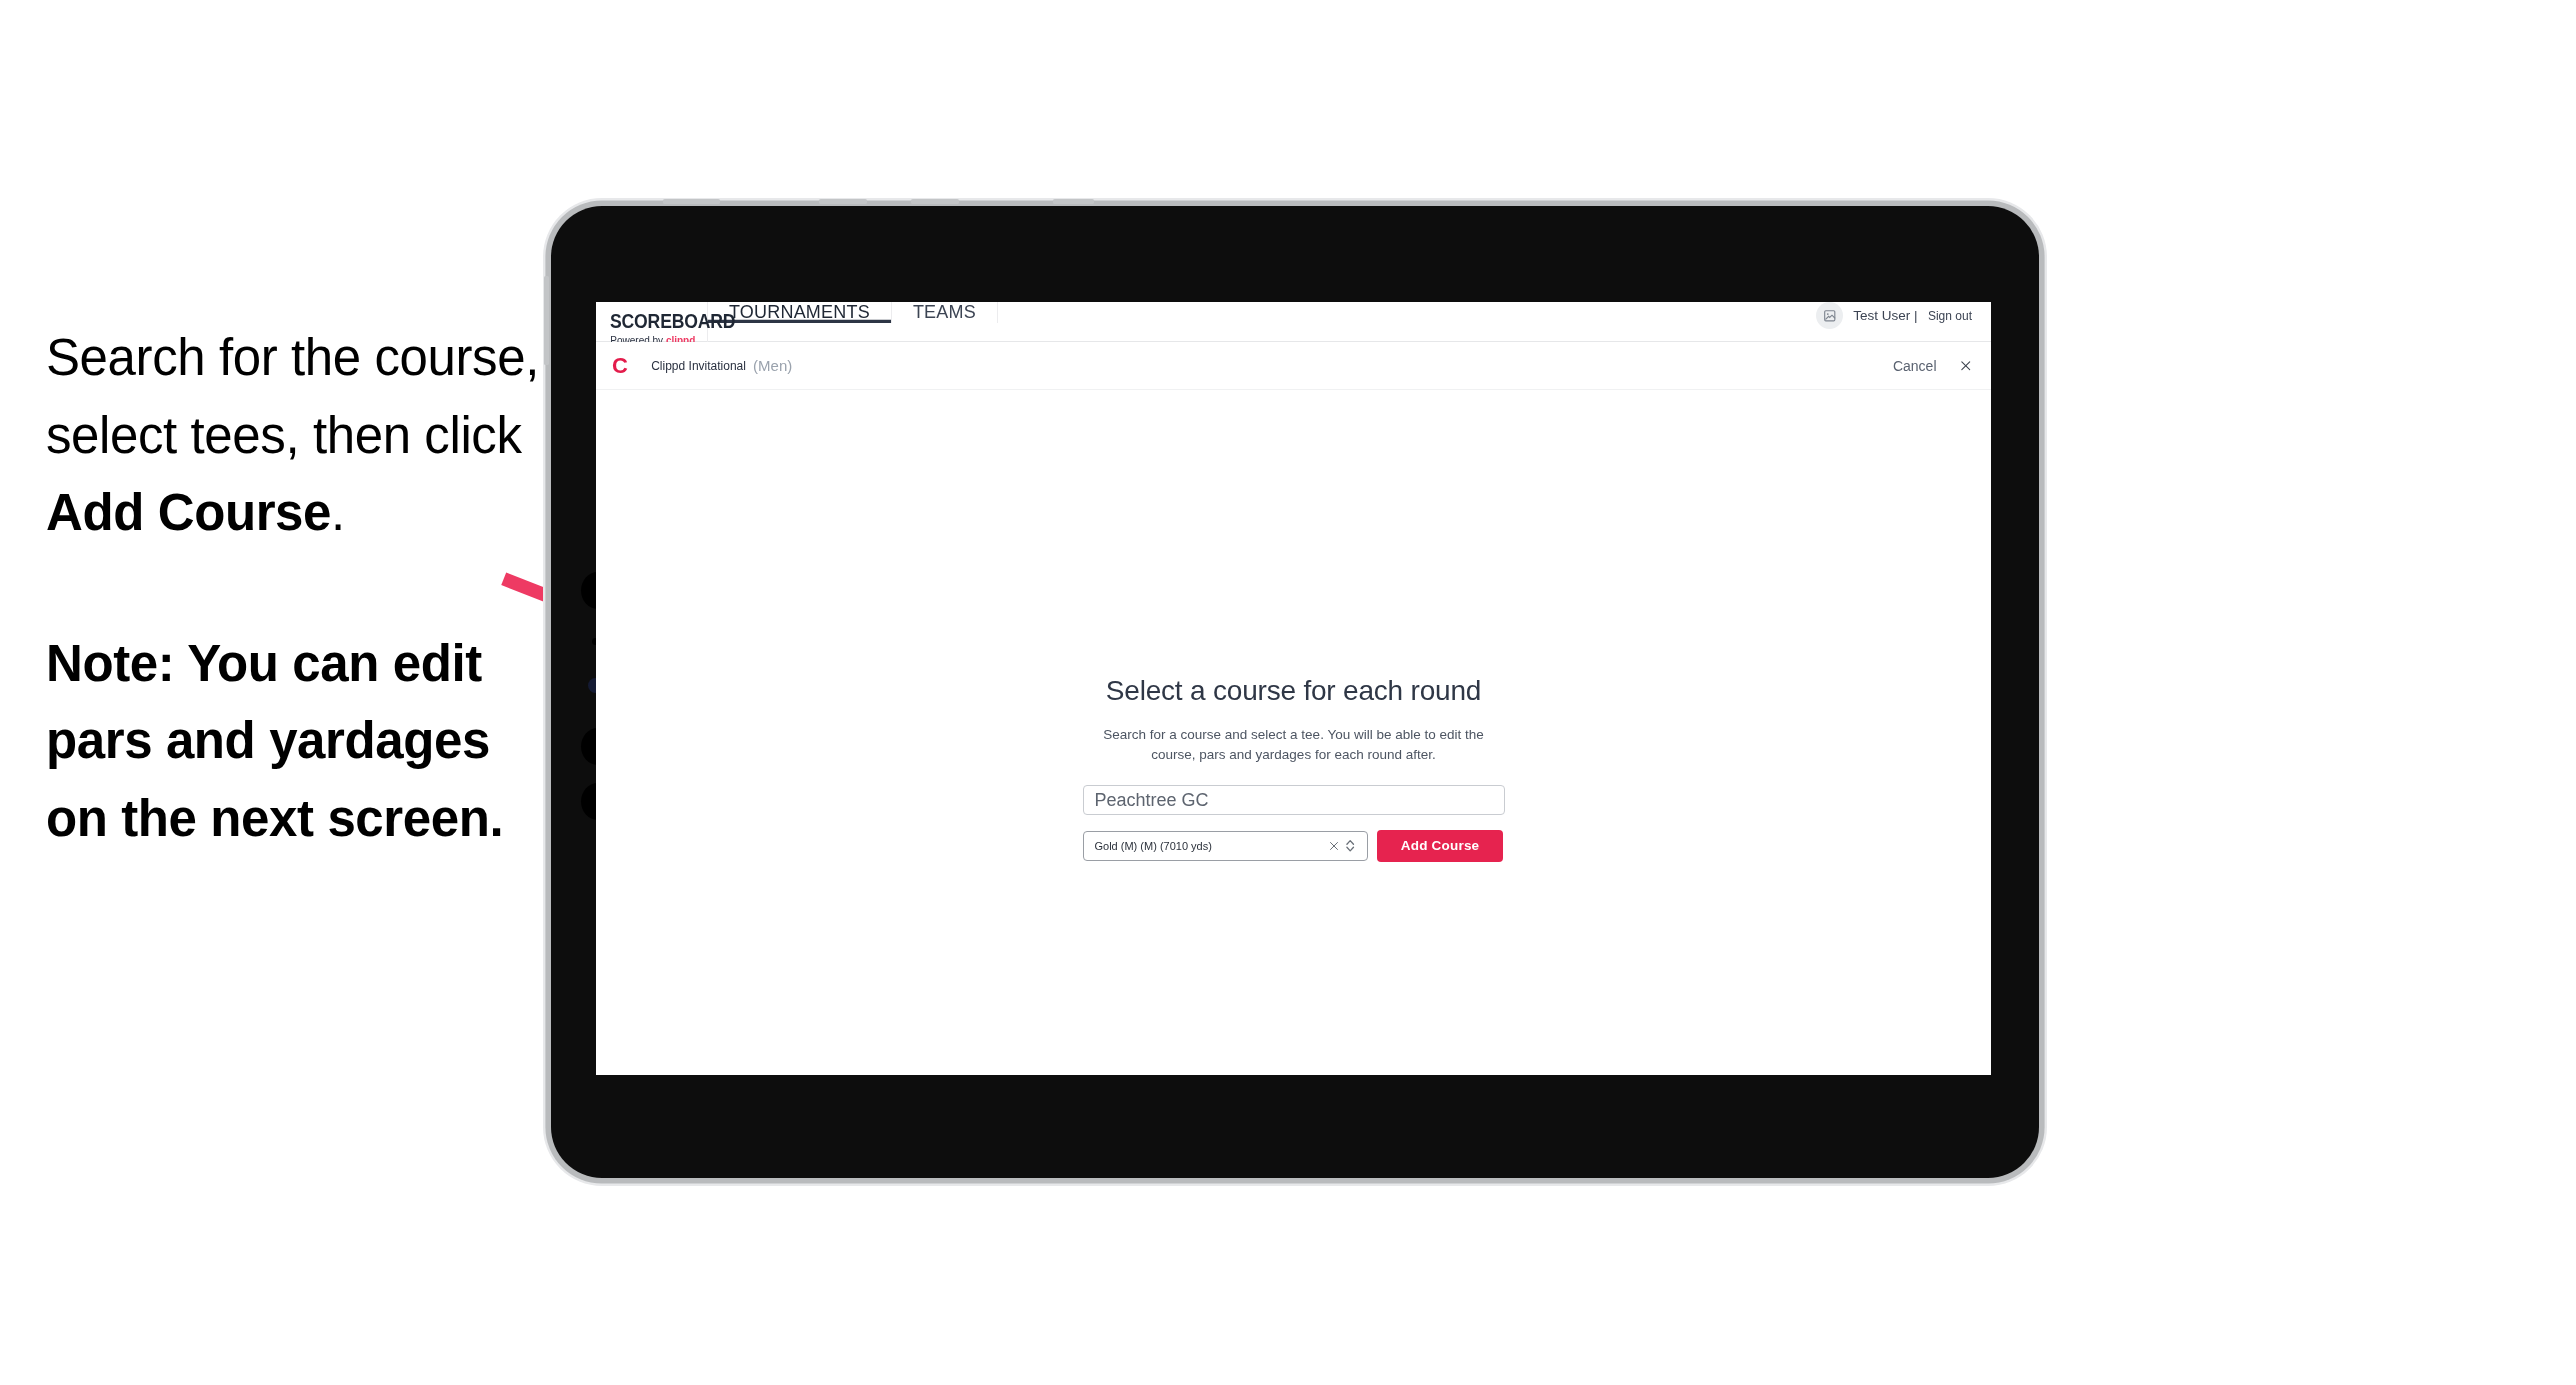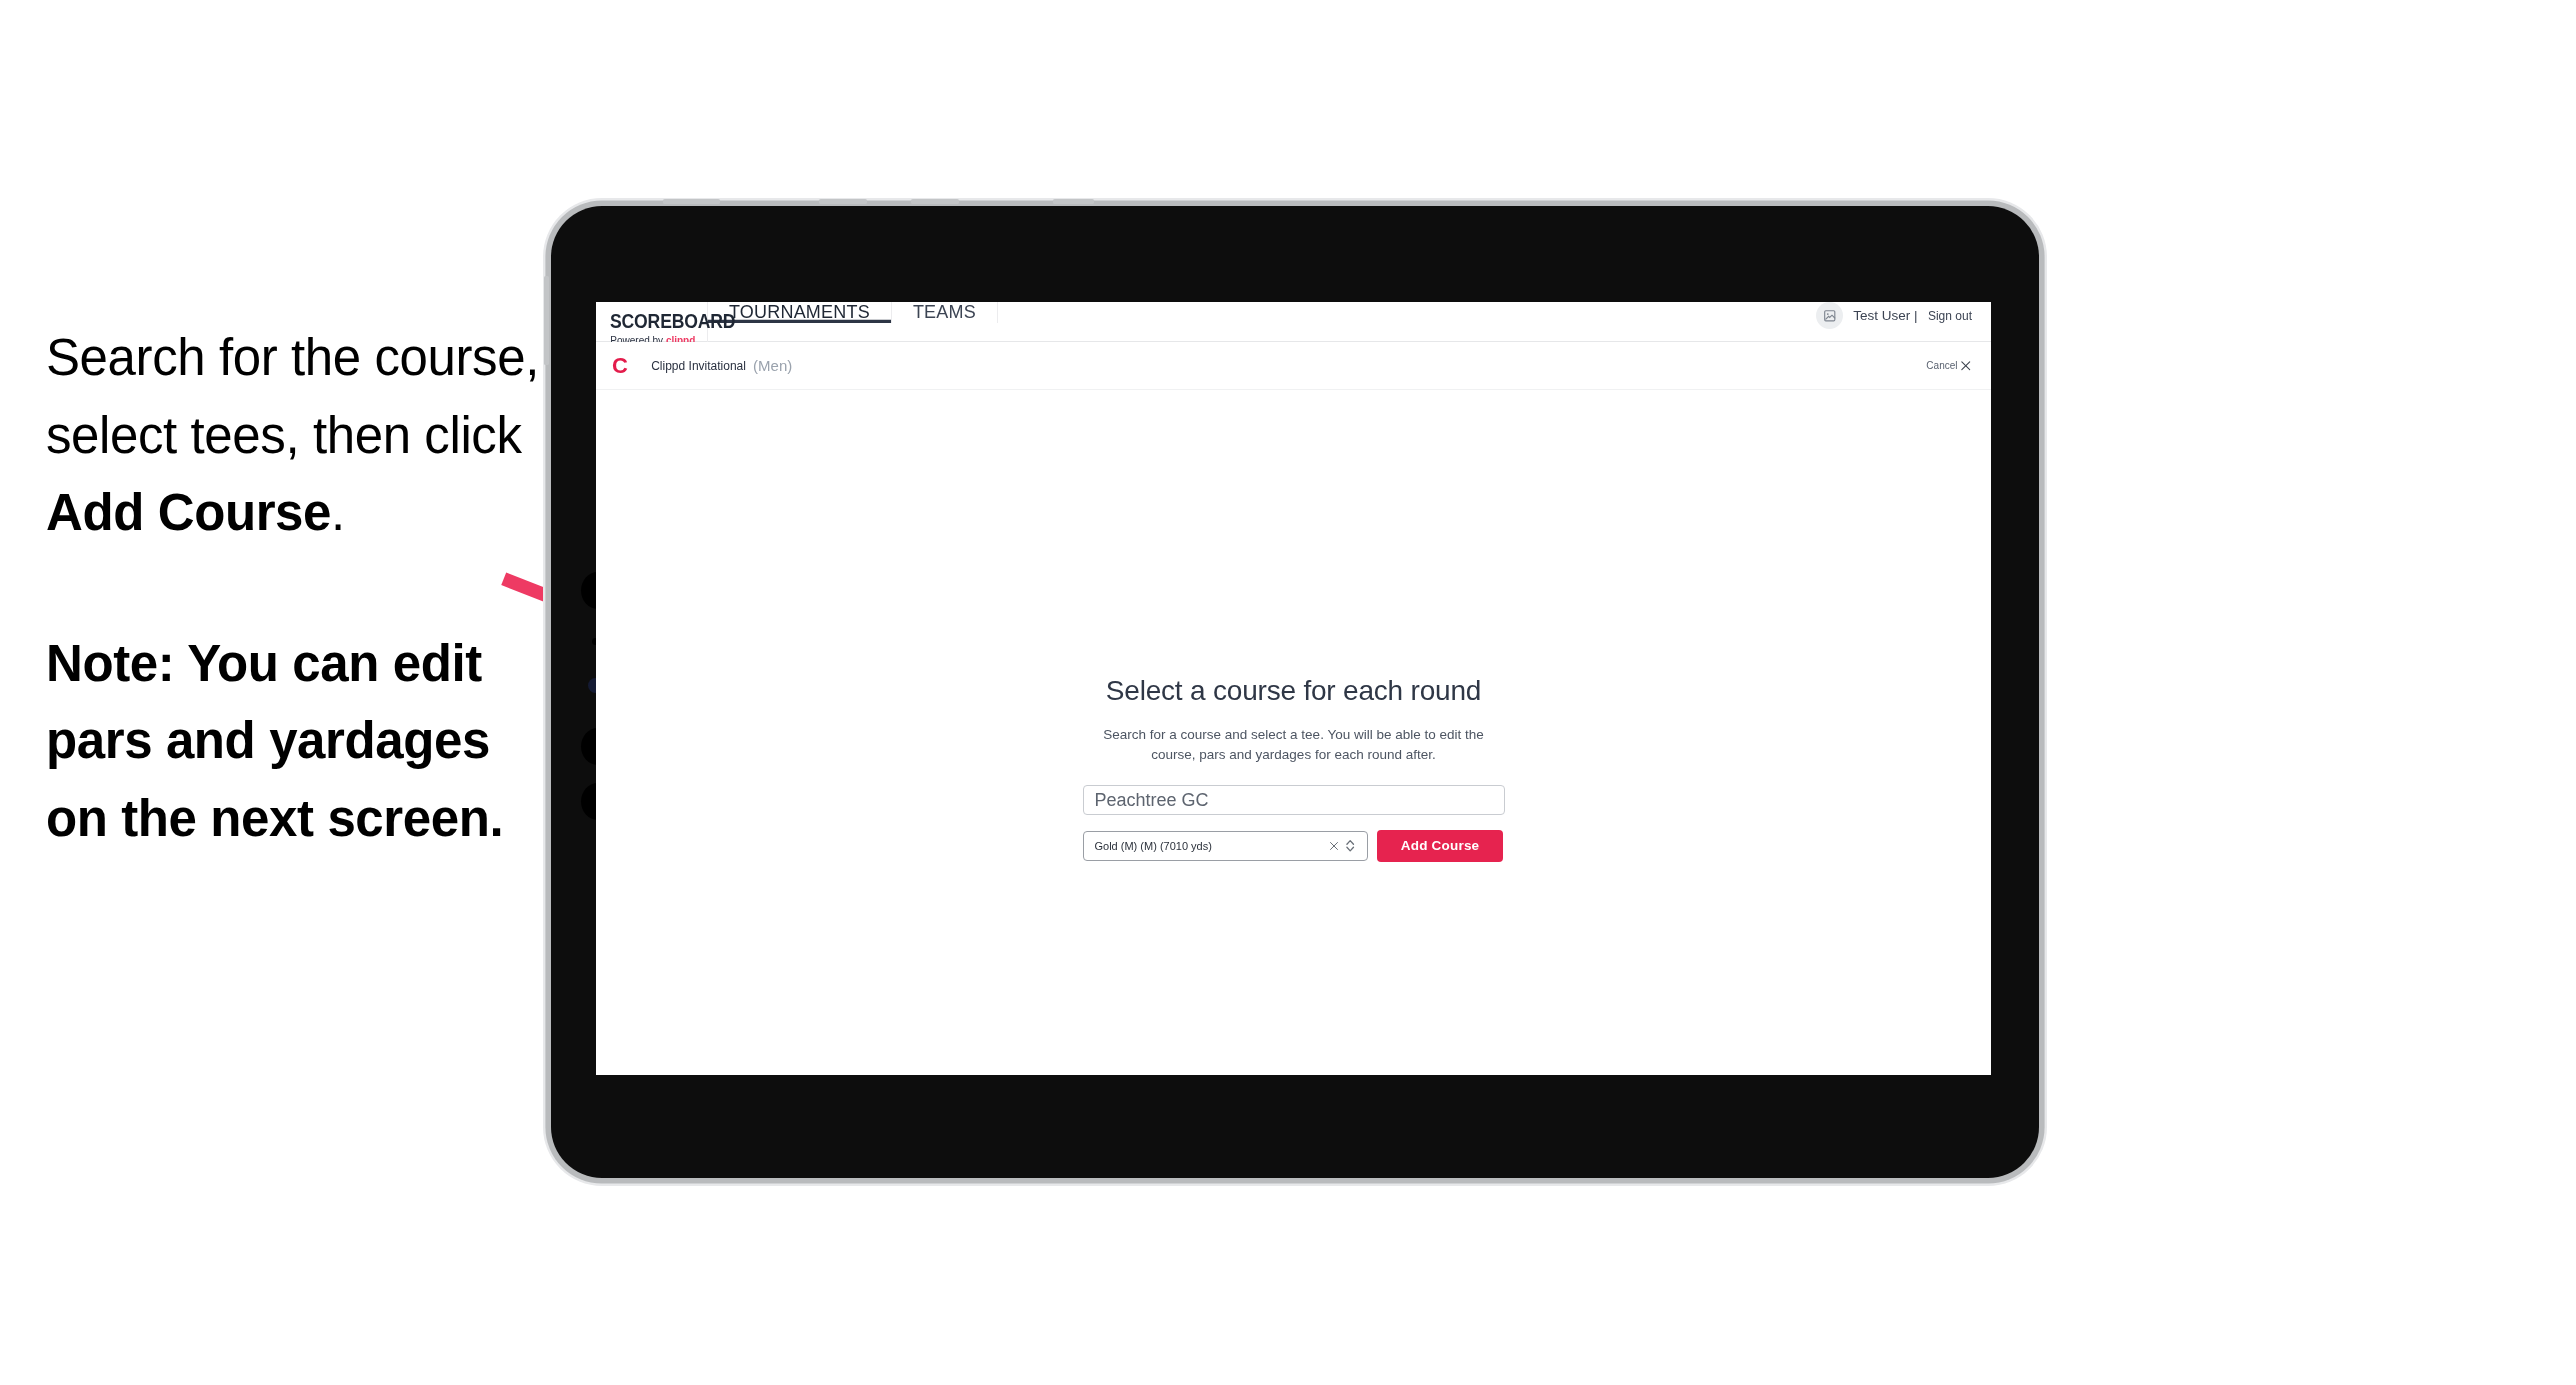--- a/index.html
+++ b/index.html
@@ -162,22 +162,22 @@
     font-weight: bold;
     color: #e31c4b;
     font-family: "Liberation Sans", sans-serif;
     line-height: 1;
     margin-right: 14.3px;
   }
   #tourn-name { font-size: 12px; color: #2a3140; margin-left: 9px; }
   #tourn-gender { font-size: 15px; color: #9aa2ad; margin-left: 7.2px; }
   #tourn-spacer { flex: 1; }
   #cancel-btn {
-    display: flex; align-items: center; gap: 1px;
-    font-size: 10px; color: #5a6270; cursor: pointer;
+    display: flex; align-items: center; gap: 22px;
+    font-size: 14px; color: #5a6270; cursor: pointer;
   }
 
   
   #navbar {
     height: 41px;
     background: #2d3545;
     display: flex;
     align-items: center;
     padding-left: 24px;
     gap: 4.8px;

